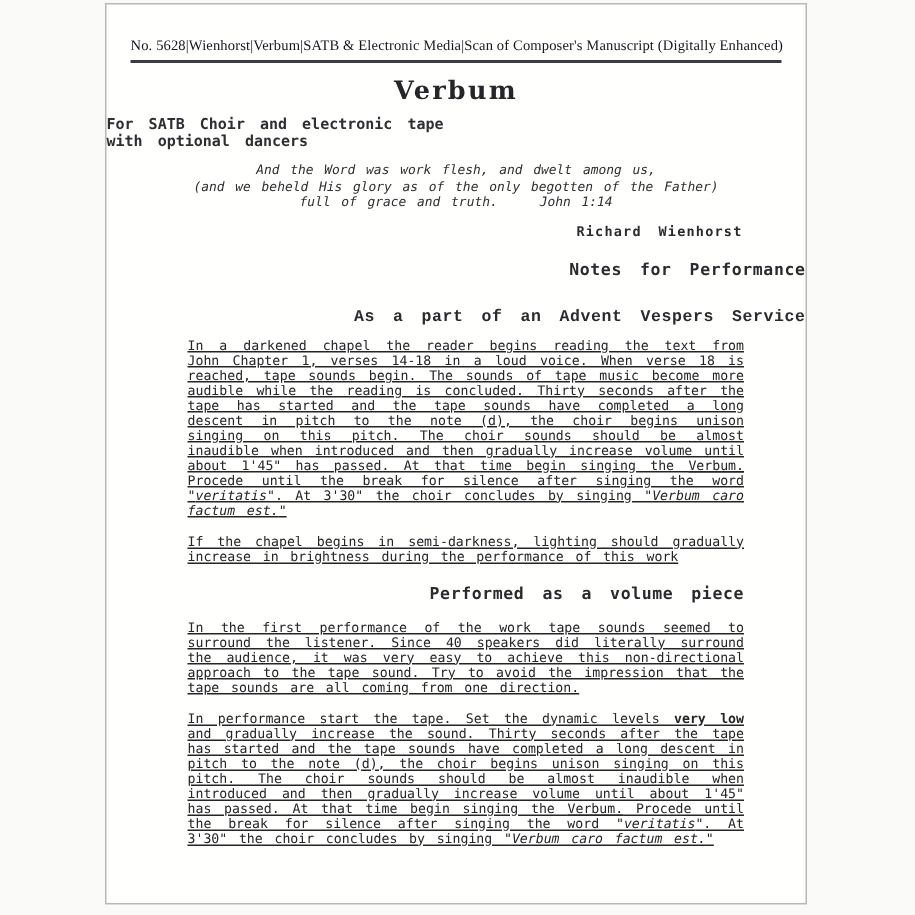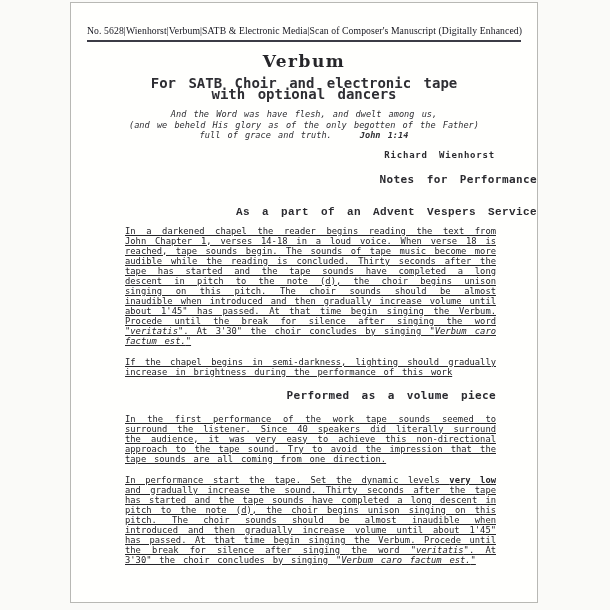--- a/index.html
+++ b/index.html
@@ -30,37 +30,36 @@
     margin:9px 0 0 0;
     text-align:center;
     font-family:"DejaVu Serif", serif;
     font-weight:600;
     font-size:17px;
     letter-spacing:1.5px;
     color:#26262a;
   }
   .subtitle{
     margin-top:7px;
-    text-align:center;
-    font-size:14px;
+    font-size:10px;
     line-height:11px;
     font-weight:600;
     word-spacing:4px;
     color:#2e2e33;
   }
   .epigraph{
     margin-top:9px;
     text-align:center;
     font-style:italic;
     font-size:8.6px;
     line-height:10.5px;
     word-spacing:2px;
     color:#2e2e33;
   }
-  .epigraph .citation{margin-left:28px;font-weight:bold;}
+  .epigraph .citation{margin-left:28px;}
   .author{
     margin:9px 42px 0 0;
     text-align:right;
     font-size:9px;
     font-weight:600;
     word-spacing:5px;
     letter-spacing:0.8px;
     color:#2a2a2f;
   }
   .center-head{
@@ -101,21 +100,21 @@
     </div>
 
     <div class="title">Verbum</div>
 
     <div class="subtitle">
       <div>For SATB Choir and electronic tape</div>
       <div>with optional dancers</div>
     </div>
 
     <div class="epigraph">
-      <div>And the Word was have flesh, and dwelt among us,</div>
+      <div>And the Word was work flesh, and dwelt among us,</div>
       <div>(and we beheld His glory as of the only begotten of the Father)</div>
       <div>
         <span>full of grace and truth.</span><span class="citation">John 1:14</span>
       </div>
     </div>
 
     <div class="author">Richard Wienhorst</div>
 
     <div class="center-head notes-head">Notes for Performance</div>
 

